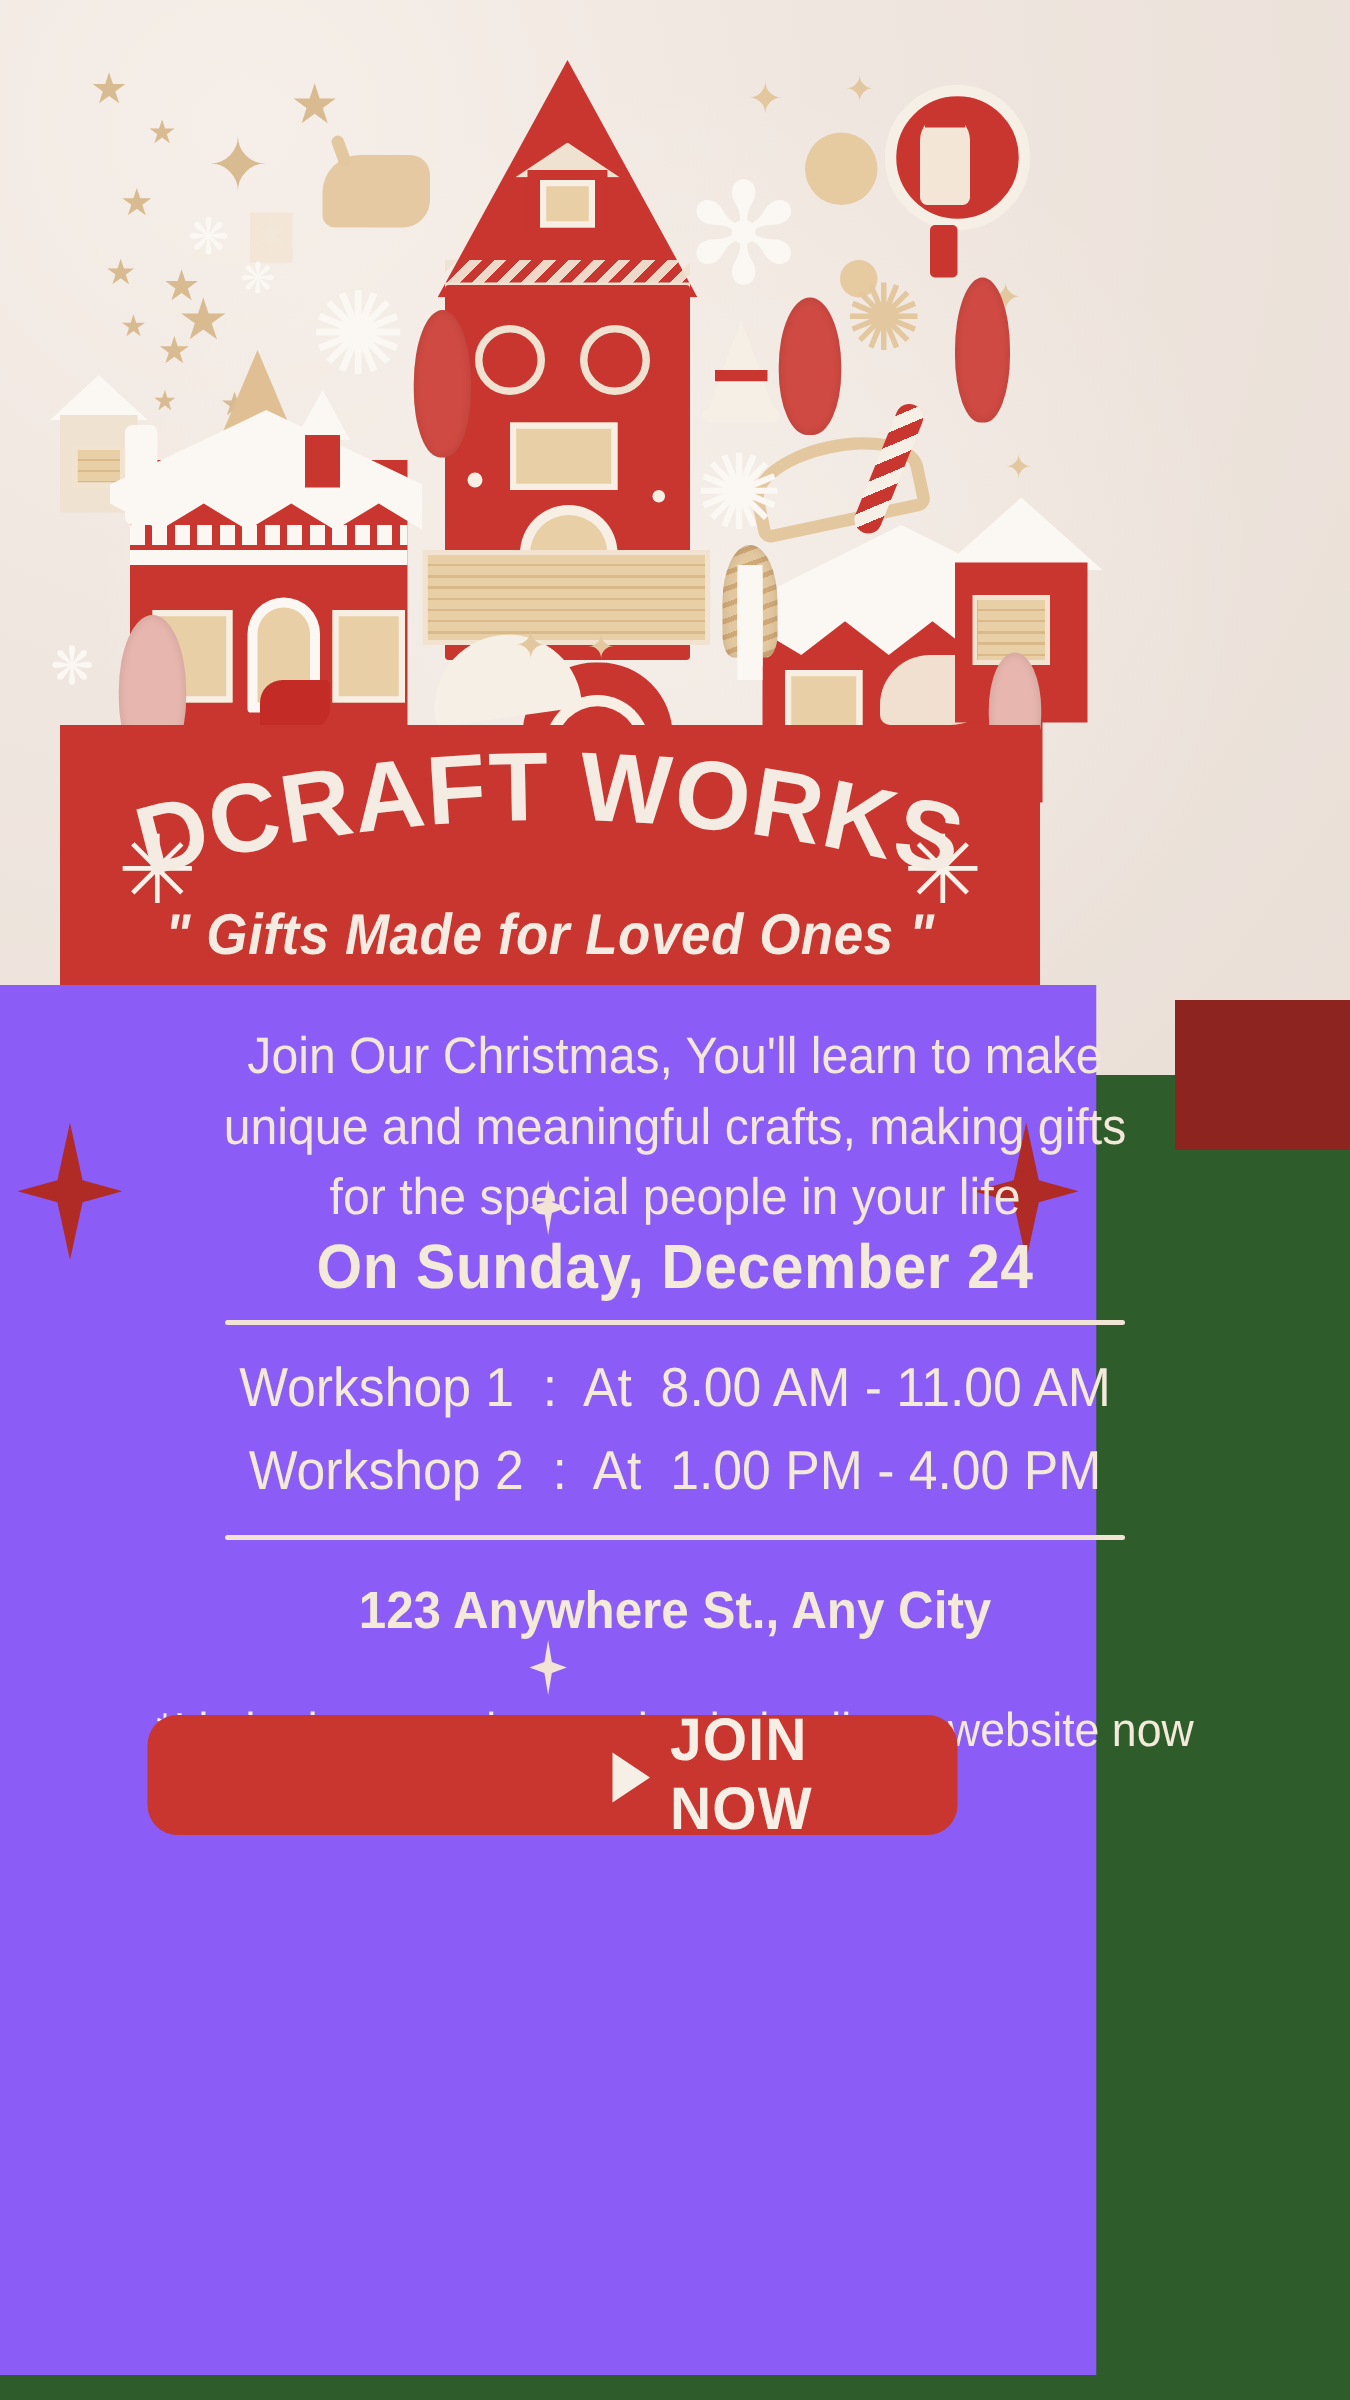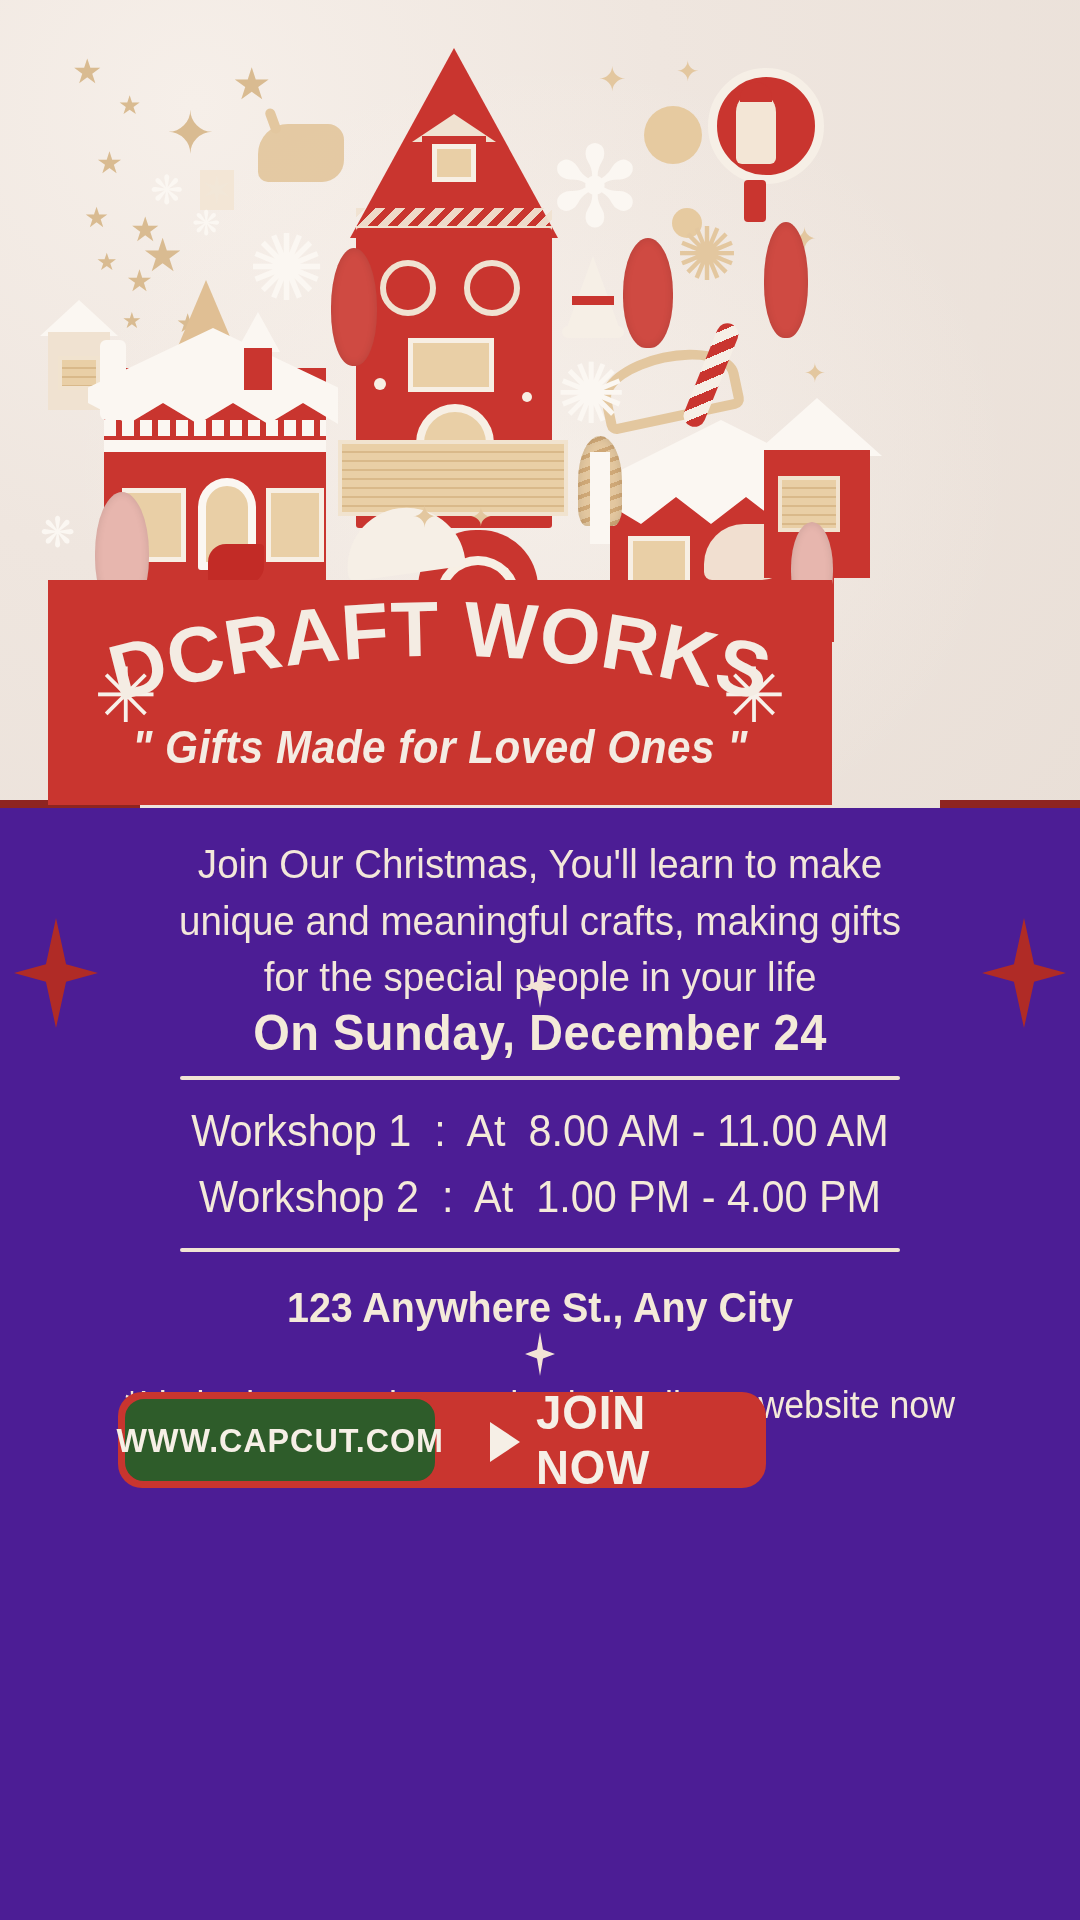--- a/index.html
+++ b/index.html
@@ -142,22 +142,22 @@
   }
   .bn-flake {
     position:absolute; top:78px; color:#f7f1ea; font-size:76px; line-height:1;
     font-family:"DejaVu Sans", sans-serif;
   }
   .bn-flake.l { left:46px; }
   .bn-flake.r { right:46px; }
 
   
   .green {
-    position:absolute; left:0; top:808px; width:1080px; height:1112px;
-    background:#4c1d95;
+    position:absolute; left:0; top:788px; width:877px; height:1112px;
+    background:#8b5cf6;
   }
   .sparkle-side {
     position:absolute; width:84px; height:110px; background:#b02b26;
     clip-path:polygon(50% 0%, 62% 42%, 100% 50%, 62% 58%, 50% 100%, 38% 58%, 0 50%, 38% 42%);
   }
   .sparkle-side.l { left:14px; top:110px; }
   .sparkle-side.r { right:14px; top:110px; }
 
   .body-copy {
     position:absolute; left:140px; top:28px; width:800px; text-align:center;
@@ -420,21 +420,18 @@
 
     <div class="rule" style="top:440px;"></div>
 
     <div class="addr" style="top:476px;">123 Anywhere St., Any City</div>
 
     <div class="sparkle" style="top:524px;"></div>
 
     <div class="note" style="top:576px;">*Limited space places, check details on website now</div>
 
     <div class="cta">
-      <div class="cta-inner">
-        <span class="cta-url">WWW.CAPCUT.COM</span>
-      </div>
       <div class="cta-play"></div>
       <div class="cta-join">JOIN NOW</div>
     </div>
   </div>
 
 </div>
 
 </body></html>

